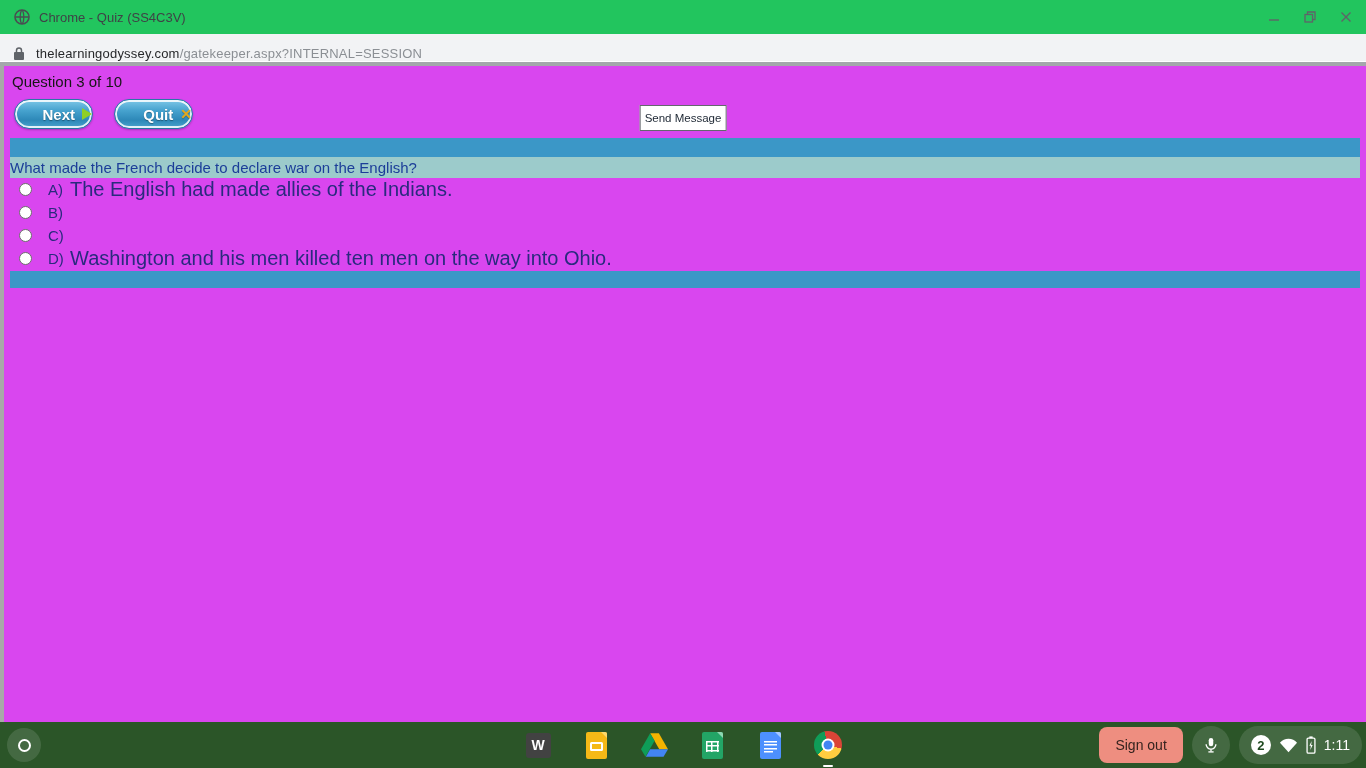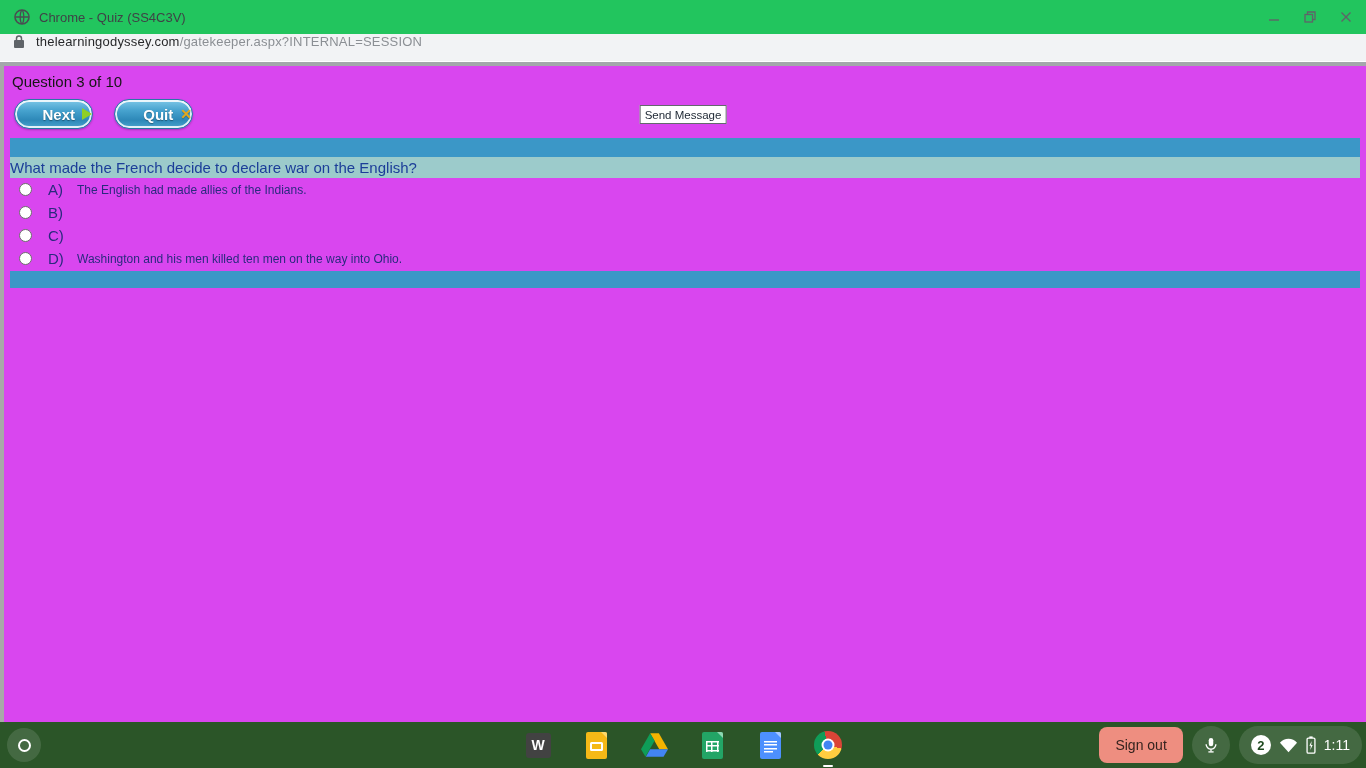--- a/index.html
+++ b/index.html
@@ -10,21 +10,21 @@
   .titlebar { position:absolute; left:0; top:0; width:1366px; height:34px; background:#22c55e;
               display:flex; align-items:center; }
   .favicon { margin-left:14px; width:16px; height:16px; display:inline-flex; }
   .win-title { margin-left:9px; font-size:13px; color:#3f4246; }
   .win-controls { position:absolute; right:2px; top:0; height:34px; display:flex; }
   .win-controls button { width:36px; height:34px; background:transparent; border:none; cursor:pointer;
               display:flex; align-items:center; justify-content:center; color:#5f6368; }
 
   
   .urlbar { position:absolute; left:0; top:34px; width:1366px; height:27px; background:#f2f3f5;
-            display:flex; align-items:flex-start; cursor:text; }
+            display:flex; align-items:flex-end; cursor:text; }
   .lock { margin-left:13px; display:inline-flex; }
   .url-text { margin-left:11px; font-size:13px; letter-spacing:.2px; }
   .url-domain { color:#27282a; }
   .url-path { color:#8b8f94; }
 
   .divider { position:absolute; left:0; top:61px; width:1366px; height:5px;
              background:linear-gradient(#ffffff 0 1px, #a4a7ab 1px 100%); }
 
   
   .content { position:absolute; left:0; top:66px; width:1366px; height:656px; background:#d946ef; }
@@ -38,35 +38,35 @@
               box-shadow:inset 0 0 0 2px rgba(255,255,255,.85), 0 1px 2px rgba(0,0,0,.25);
               color:#fff; font-weight:bold; font-size:15px; text-shadow:0 1px 1px rgba(0,0,0,.35);
               display:flex; align-items:center; justify-content:flex-end; gap:7px;
               font-family:"Liberation Sans",sans-serif; }
   .next-btn { left:14px; }
   .quit-btn { left:114px; }
   .tri { width:0; height:0; border-left:10px solid #8fcf23; border-top:6px solid transparent;
          border-bottom:6px solid transparent; }
   .x-glyph { color:#e3a81c; font-weight:bold; font-size:14px; text-shadow:0 1px 1px rgba(0,0,0,.25); }
 
-  .send-btn { position:absolute; left:50%; transform:translateX(-50%); top:39px; height:19px;
+  .send-btn { position:absolute; left:50%; transform:translateX(-50%); top:39px; height:26px;
               background:#fff; border:1px solid #64686e; font-size:11.5px; color:#1d2733;
               padding:0 4px; cursor:pointer; font-family:"Liberation Sans",sans-serif; }
 
   .qbar { position:absolute; left:10px; width:1350px; background:#3b97c7; }
   .qbar-top { top:72px; height:19px; }
   .qbar-bottom { top:205px; height:17px; }
   .qband { position:absolute; left:10px; top:91px; width:1350px; height:21px; background:#9ccbcb;
            font-size:15px; color:#1c3e99; line-height:21px; }
   .options { position:absolute; left:10px; top:112px; width:1350px; }
   .option { display:flex; align-items:center; height:23px; cursor:pointer; }
   .radio { width:13px; height:13px; border:1px solid #6e6e6e; border-radius:50%; background:#fff;
            margin-left:9px; flex:0 0 auto; }
   .opt-letter { margin-left:16px; width:22px; font-size:15px; color:#2a2a7e; }
-  .opt-text { margin-left:7px; font-size:12px; color:#2a2a7e; }
+  .opt-text { font-size:20px; color:#2a2a7e; }
 
   
   .taskbar { position:absolute; left:0; top:722px; width:1366px; height:46px; background:#2b5528; }
   .launcher { position:absolute; left:7px; top:6px; width:34px; height:34px; border:none; cursor:pointer;
               border-radius:50%; background:rgba(255,255,255,.12); display:flex; align-items:center;
               justify-content:center; }
   .launcher-ring { width:13px; height:13px; border:2.5px solid #fff; border-radius:50%; }
 
   .tray-center { position:absolute; left:50%; top:0; transform:translateX(-50%); height:46px;
                  display:flex; align-items:center; gap:30px; }

